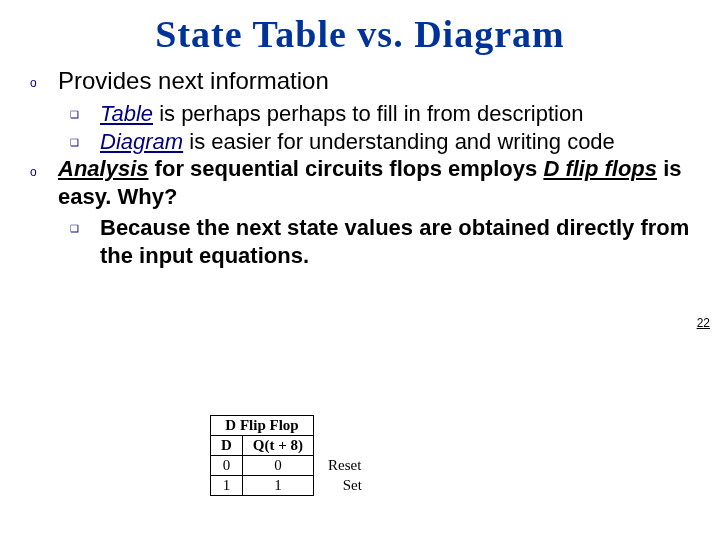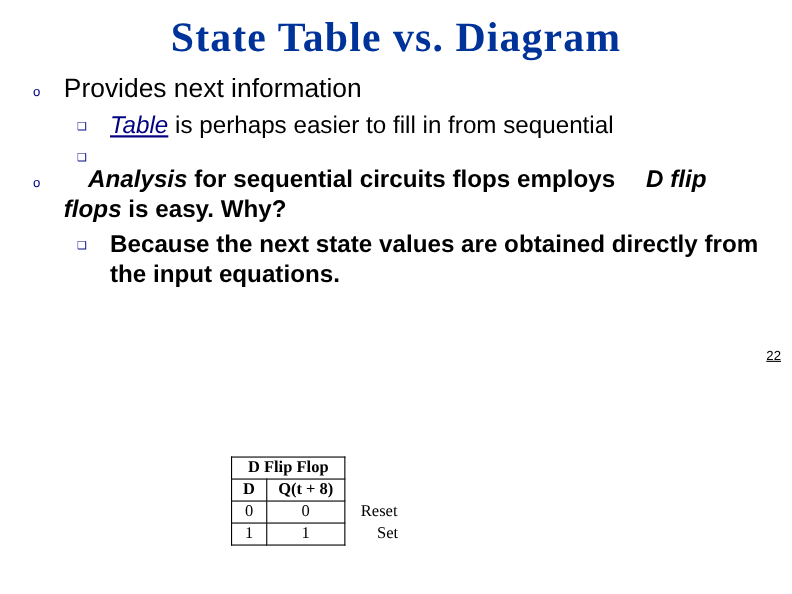--- a/index.html
+++ b/index.html
@@ -66,21 +66,21 @@
     line-height: 1.25;
   }
   .tableword, .diagramword {
     font-style: italic;
     color: #000080;
     text-decoration: underline;
     margin-top: 32px;
   }
   .analysis, .dflip {
     font-style: italic;
-    margin-left: 22px;
+    text-decoration: underline;
   }
   .bold { font-weight: bold; }
   .page-num {
     position: absolute;
     right: 10px;
     bottom: 94px;
     font-size: 12px;
     color: #000000;
     font-family: Arial, sans-serif;
     text-decoration: underline;
@@ -122,26 +122,29 @@
   <div class="body">
 
     <div class="l1">
       <div class="bul1">o</div>
       <div class="txt1">Provides next information</div>
     </div>
 
     <div class="l2">
       <div class="bul2">❑</div>
       <div class="txt2">
-        <span class="tableword">Table</span><span> is perhaps easier to fill in from sequential</span>
+        <span class="tableword">Table</span><span> is perhaps perhaps to fill in from description</span>
       </div>
     </div>
 
     <div class="l2">
       <div class="bul2">❑</div>
+      <div class="txt2">
+        <span class="diagramword">Diagram</span><span> is easier for understanding and writing code</span>
+      </div>
     </div>
 
     <div class="l1">
       <div class="bul1">o</div>
       <div class="txt2 bold">
         <span class="analysis">Analysis</span><span> for sequential circuits flops employs </span><span class="dflip">D flip flops</span><span> is easy. Why?</span>
       </div>
     </div>
 
     <div class="l2">

